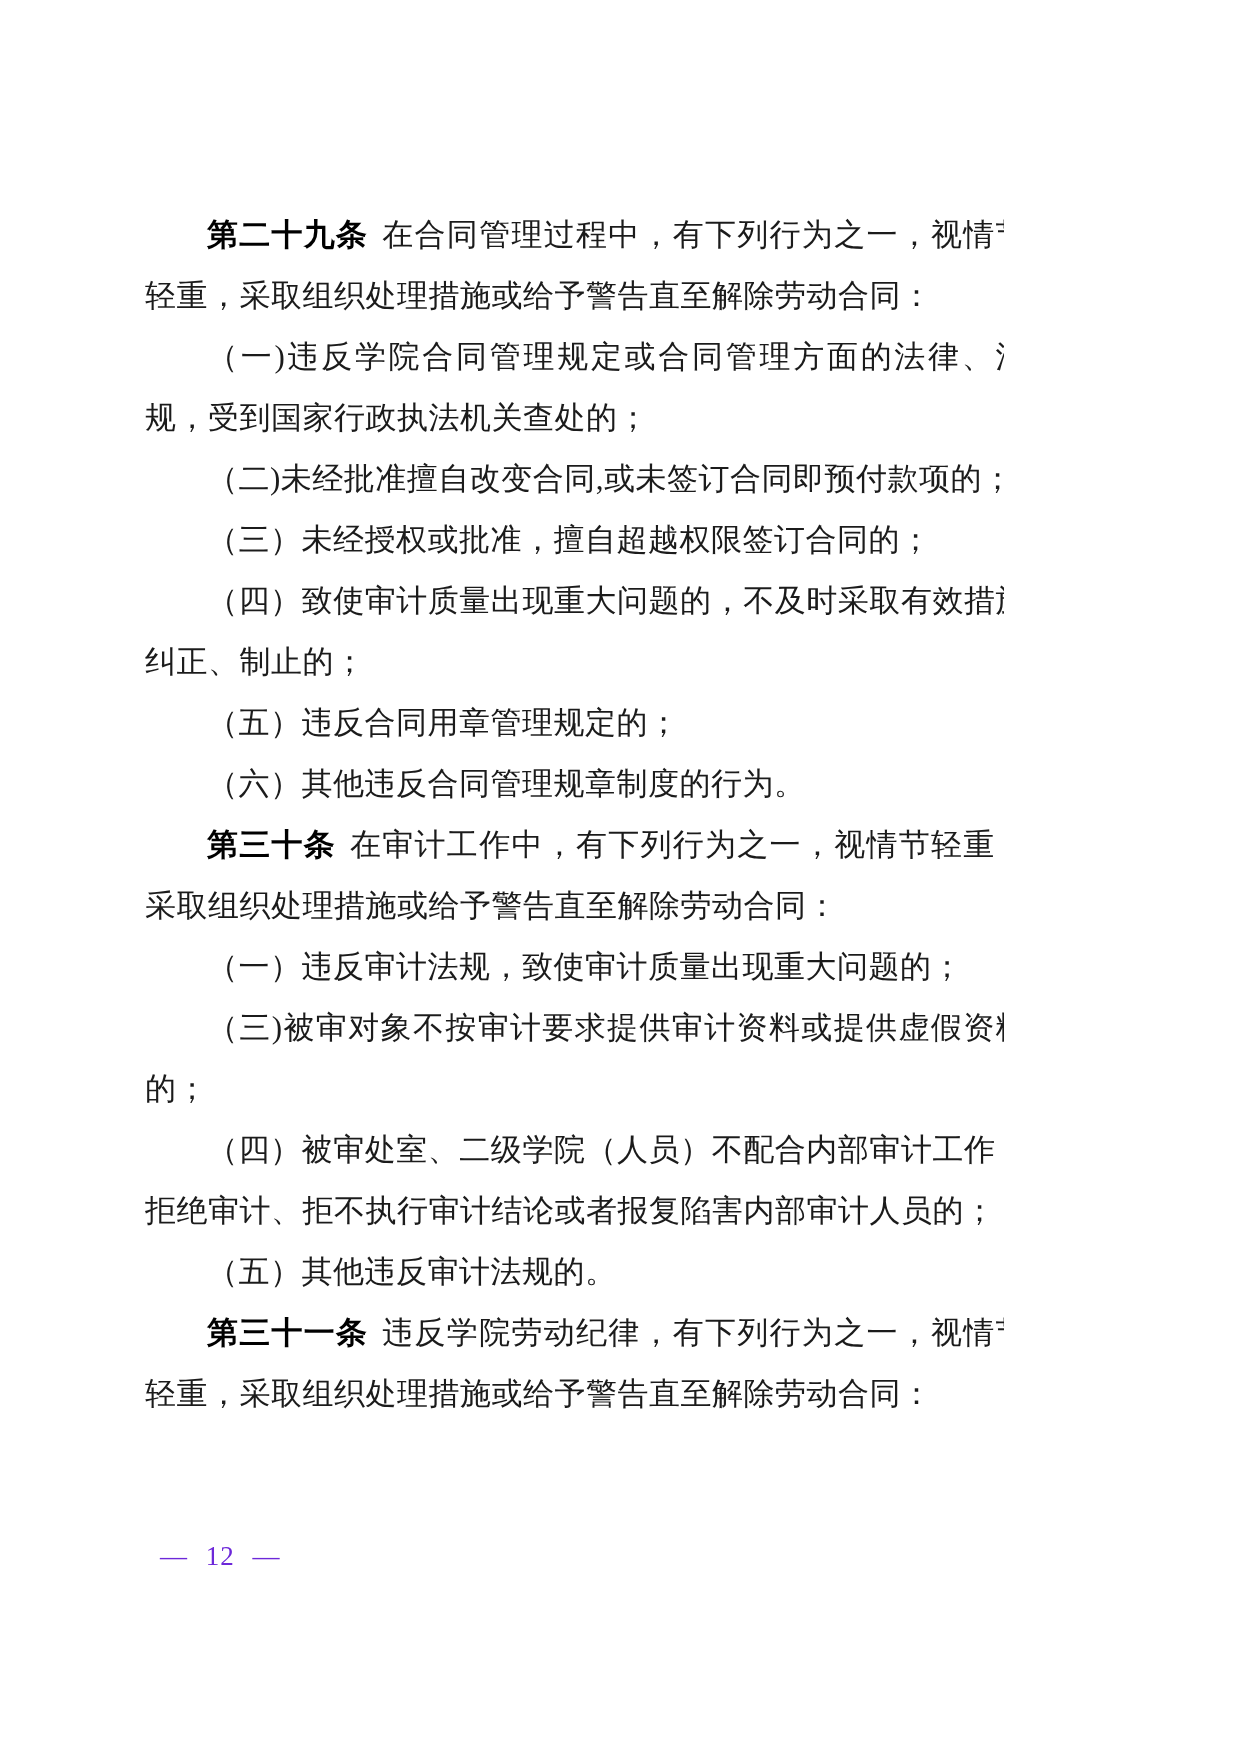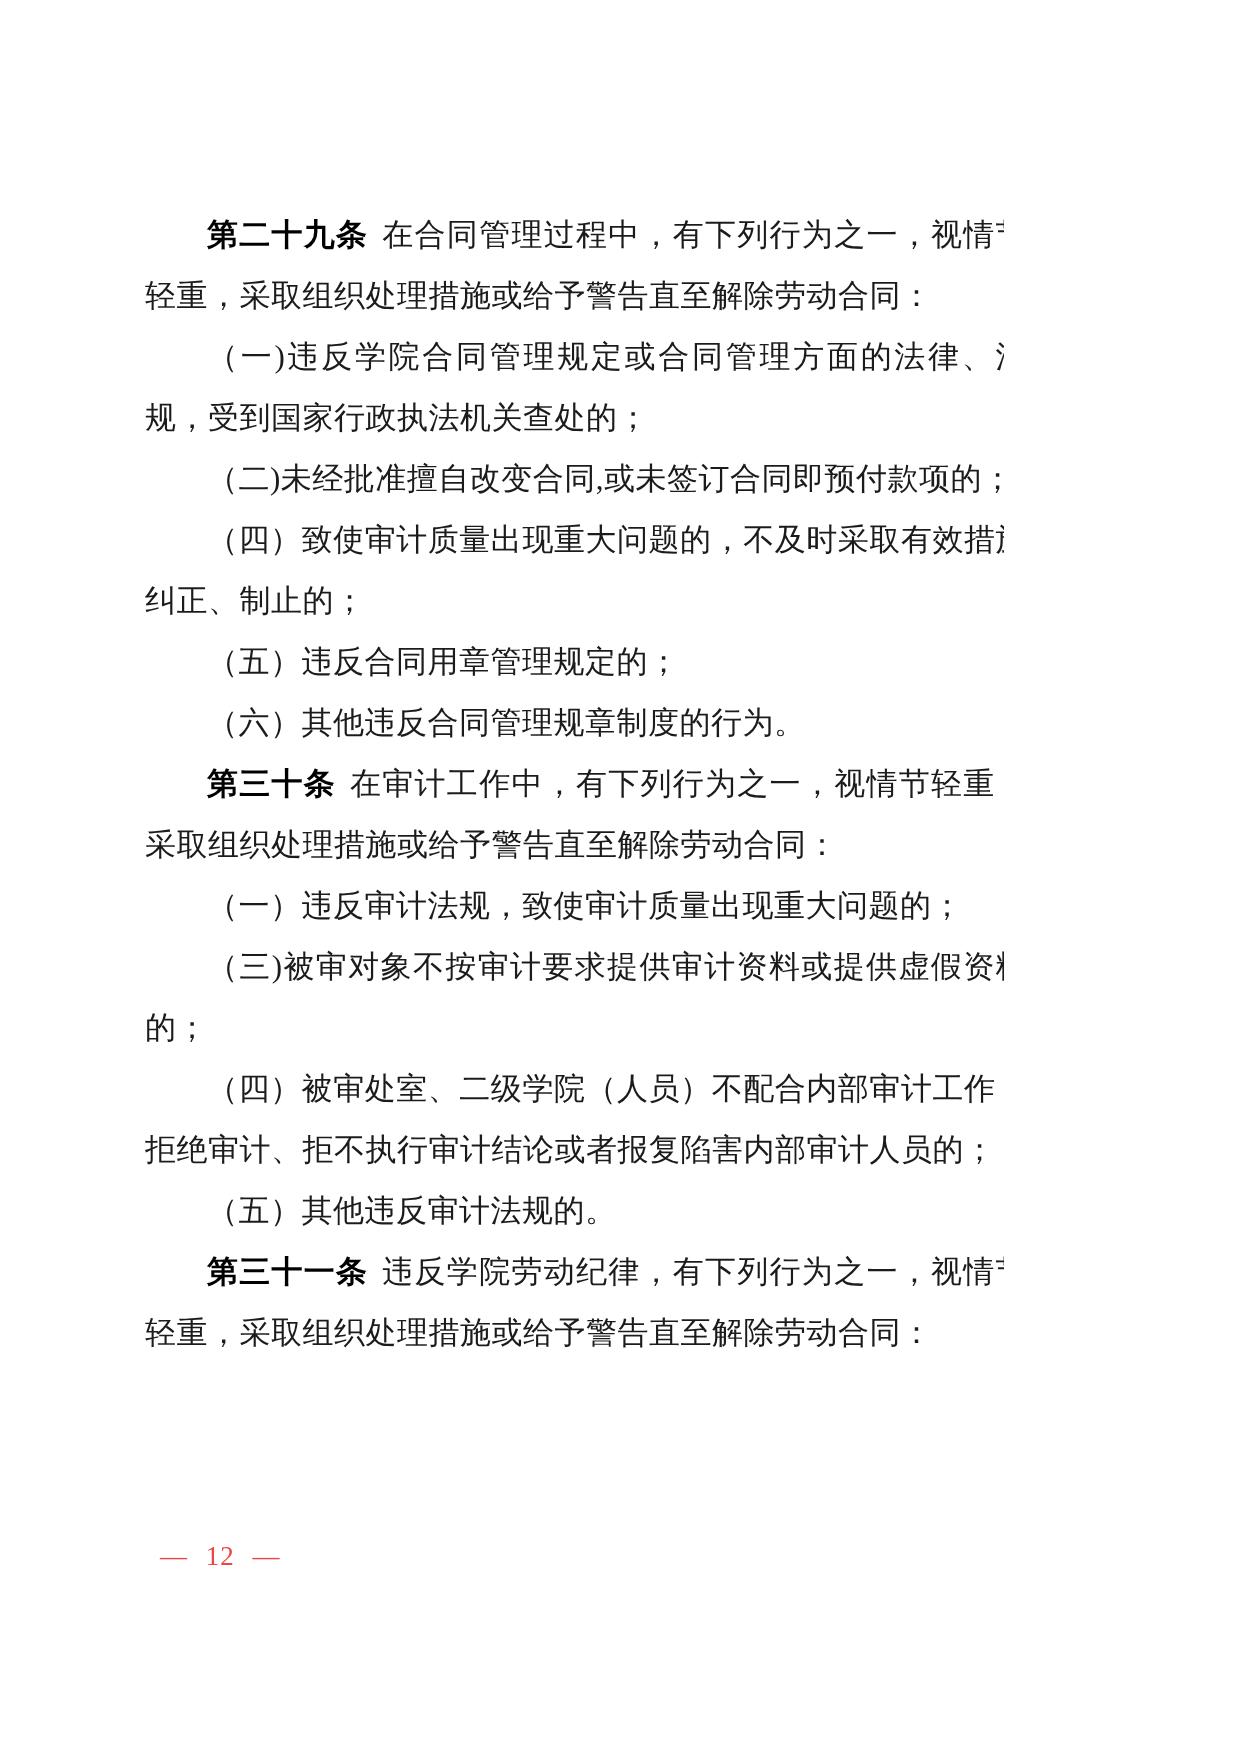--- a/index.html
+++ b/index.html
@@ -35,37 +35,38 @@
   .lead {
     font-weight: 700;
     color: #000000;
     margin-right: 0.45em;
   }
   .footer {
     position: absolute;
     left: 160px;
     top: 1541px;
     font-size: 27px;
-    color: #ef4444;
+    color: #6d28d9;
     word-spacing: 10px;
     letter-spacing: 1px;
   }
 </style>
 </head>
 <body>
 
 <div class="page">
   <div class="content">
 
     <p class="para"><span class="lead">第二十九条</span><span>在合同管理过程中，有下列行为之一，视情节轻重，采取组织处理措施或给予警告直至解除劳动合同：</span></p>
 
     <p class="para"><span>（一)违反学院合同管理规定或合同管理方面的法律、法规，受到国家行政执法机关查处的；</span></p>
 
     <p class="para"><span>（二)未经批准擅自改变合同,或未签订合同即预付款项的；</span></p>
 
+    <p class="para"><span>（三）未经授权或批准，擅自超越权限签订合同的；</span></p>
 
     <p class="para"><span>（四）致使审计质量出现重大问题的，不及时采取有效措施纠正、制止的；</span></p>
 
     <p class="para"><span>（五）违反合同用章管理规定的；</span></p>
 
     <p class="para"><span>（六）其他违反合同管理规章制度的行为。</span></p>
 
     <p class="para"><span class="lead">第三十条</span><span>在审计工作中，有下列行为之一，视情节轻重，采取组织处理措施或给予警告直至解除劳动合同：</span></p>
 
     <p class="para"><span>（一）违反审计法规，致使审计质量出现重大问题的；</span></p>

